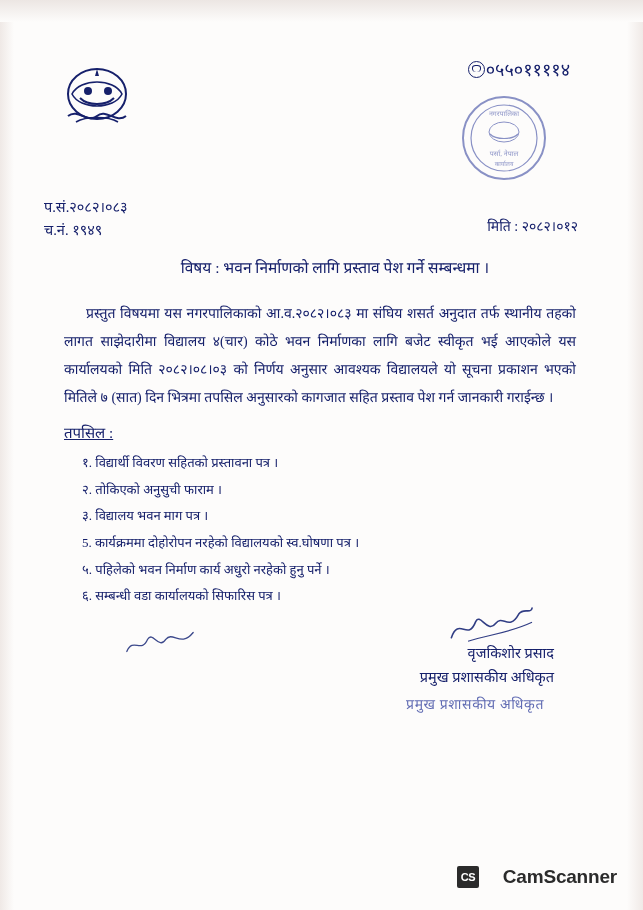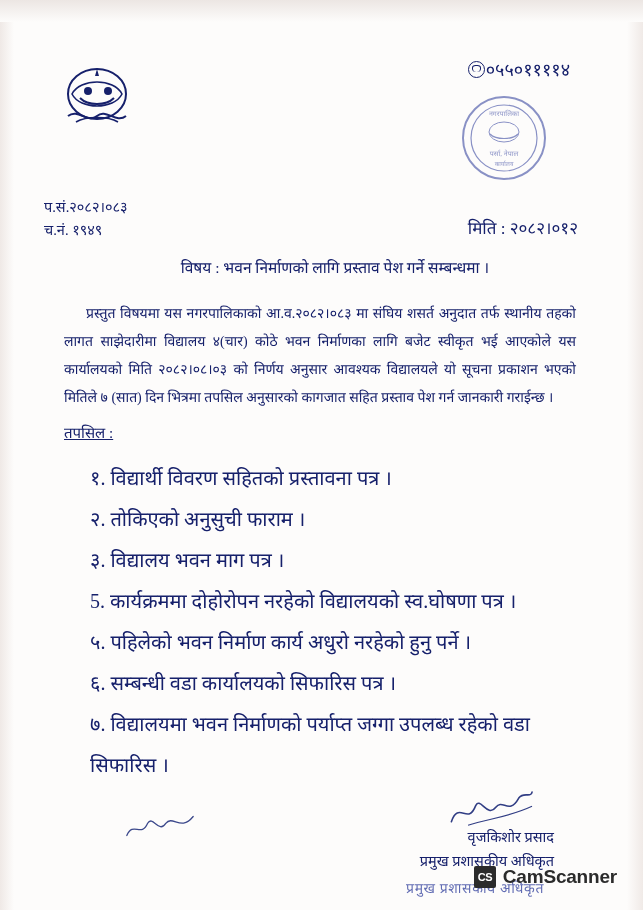--- a/index.html
+++ b/index.html
@@ -132,21 +132,21 @@
     position: absolute;
     left: 16px;
     top: 0;
     font-size: 14.5px;
     line-height: 1.6;
   }
   .ref-right {
     position: absolute;
     right: 28px;
     top: 20px;
-    font-size: 17px;
+    font-size: 14px;
   }
 
   
   .subject {
     text-align: center;
     font-size: 15.5px;
     margin-top: 12px;
     padding-left: 36px;
   }
 
@@ -163,23 +163,23 @@
     text-indent: 22px;
   }
 
   .tapasil {
     margin: 10px 0 4px 36px;
     font-size: 15px;
     text-decoration: underline;
   }
   ol.items {
     list-style: none;
-    margin: 16px;
+    margin: 8px;
     padding: 0 0 0 46px;
-    font-size: 20px;
+    font-size: 13px;
     line-height: 2.05;
   }
   ol.items li {
     position: relative;
   }
 
   
   .sign-area {
     position: relative;
     height: 120px;
@@ -224,21 +224,21 @@
     letter-spacing: 0.6px;
   }
 
   
   .camscanner {
     position: absolute;
     right: 26px;
     bottom: 22px;
     display: flex;
     align-items: center;
-    gap: 7px;
+    gap: 24px;
   }
   .cs-badge {
     width: 22px;
     height: 22px;
     background: #2b2b2b;
     color: #ffffff;
     font-family: "Liberation Sans", sans-serif;
     font-size: 11px;
     font-weight: bold;
     display: flex;
@@ -310,21 +310,20 @@
 
     <div class="tapasil">तपसिल :</div>
 
     <ol class="items">
       <li>१. विद्यार्थी विवरण सहितको प्रस्तावना पत्र ।</li>
       <li>२. तोकिएको अनुसुची फाराम ।</li>
       <li>३. विद्यालय भवन माग पत्र ।</li>
       <li>5. कार्यक्रममा दोहोरोपन नरहेको विद्यालयको स्व.घोषणा पत्र ।</li>
       <li>५. पहिलेको भवन निर्माण कार्य अधुरो नरहेको हुनु पर्ने ।</li>
       <li>६. सम्बन्धी वडा कार्यालयको सिफारिस पत्र ।</li>
-      <li>७. विद्यालयमा भवन निर्माणको पर्याप्त जग्गा उपलब्ध रहेको वडा सिफारिस ।</li>
     </ol>
 
     <div class="sign-area">
       <svg class="sig-right" width="90" height="34" viewBox="0 0 90 34" style="position:absolute; right:70px; top:-10px;">
         <path d="M4 24 C14 4, 20 30, 30 12 C36 2, 40 26, 50 16 C58 8, 62 26, 74 10 C80 4, 86 12, 88 6" fill="none" stroke="#1b2a78" stroke-width="1.6" stroke-linecap="round"></path>
         <path d="M20 30 C40 26, 60 28, 86 20" fill="none" stroke="#1b2a78" stroke-width="1.1"></path>
       </svg>
 
       <svg class="sig-left" width="72" height="28" viewBox="0 0 72 28" style="position:absolute; left:96px; top:10px;">
         <path d="M2 20 C10 6, 16 24, 24 10 C30 2, 34 22, 42 12 C50 4, 56 22, 70 8" fill="none" stroke="#1b2a78" stroke-width="1.3" stroke-linecap="round"></path>

